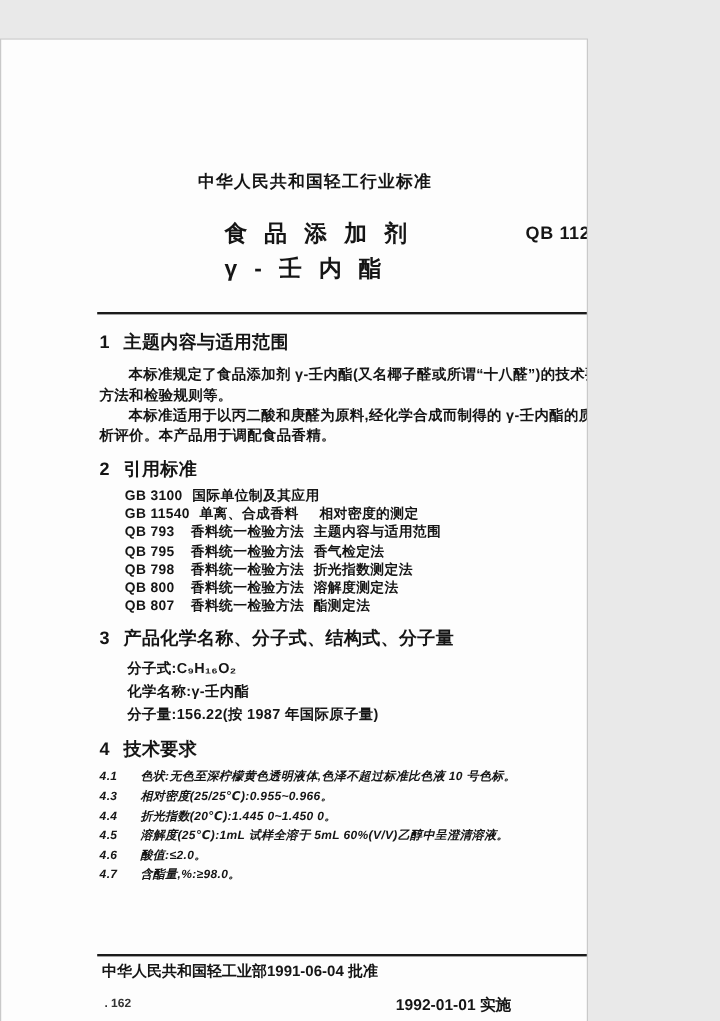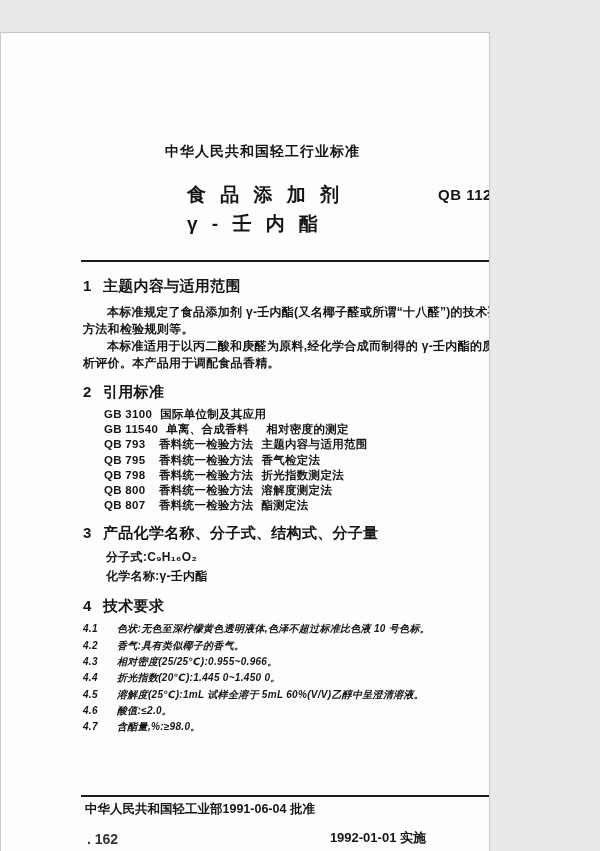--- a/index.html
+++ b/index.html
@@ -73,21 +73,21 @@
   .footer-approval{
     position:absolute;left:84px;top:768px;
     font-size:12.5px;font-weight:bold;white-space:nowrap;
   }
   .footer-impl{
     position:absolute;right:63px;top:796px;
     font-size:13px;font-weight:bold;white-space:nowrap;
   }
   .page-num{
     position:absolute;left:86px;top:798px;
-    font-size:14px;font-weight:bold;color:#333;
+    font-size:10px;font-weight:bold;color:#333;
   }
 </style>
 </head>
 <body>
 
 <div class="page">
 
   <div class="std-label">中华人民共和国轻工行业标准</div>
   <div class="doc-title-1">食 品 添 加 剂</div>
   <div class="std-code">QB 1121—91</div>
@@ -108,26 +108,26 @@
       <div class="std-row"><span class="code">QB 795</span><span class="name">香料统一检验方法</span><span class="method">香气检定法</span></div>
       <div class="std-row"><span class="code">QB 798</span><span class="name">香料统一检验方法</span><span class="method">折光指数测定法</span></div>
       <div class="std-row"><span class="code">QB 800</span><span class="name">香料统一检验方法</span><span class="method">溶解度测定法</span></div>
       <div class="std-row"><span class="code">QB 807</span><span class="name">香料统一检验方法</span><span class="method">酯测定法</span></div>
     </div>
 
     <h2 class="sec-heading h-gap-b"><span class="sec-num">3</span><span>产品化学名称、分子式、结构式、分子量</span></h2>
     <div class="chem-block">
       <div class="chem-line"><span>分子式:</span><span>C₉H₁₆O₂</span></div>
       <div class="chem-line"><span>化学名称:</span><span>γ-壬内酯</span></div>
+      <div class="chem-line"><span>分子量:</span><span>156.22(按 1987 年国际原子量)</span></div>
     </div>
 
     <h2 class="sec-heading h-gap-b"><span class="sec-num">4</span><span>技术要求</span></h2>
     <div class="req-list">
       <div class="req-row"><span class="num">4.1</span><span>色状:无色至深柠檬黄色透明液体,色泽不超过标准比色液 10 号色标。</span></div>
-      <div class="req-row"><span class="num">4.2</span><span>香气:具有类似椰子的香气。</span></div>
       <div class="req-row"><span class="num">4.3</span><span>相对密度(25/25℃):0.955~0.966。</span></div>
       <div class="req-row"><span class="num">4.4</span><span>折光指数(20℃):1.445 0~1.450 0。</span></div>
       <div class="req-row"><span class="num">4.5</span><span>溶解度(25℃):1mL 试样全溶于 5mL 60%(V/V)乙醇中呈澄清溶液。</span></div>
       <div class="req-row"><span class="num">4.6</span><span>酸值:≤2.0。</span></div>
       <div class="req-row"><span class="num">4.7</span><span>含酯量,%:≥98.0。</span></div>
     </div>
 
   </div>
 
   <div class="rule-bottom"></div>

